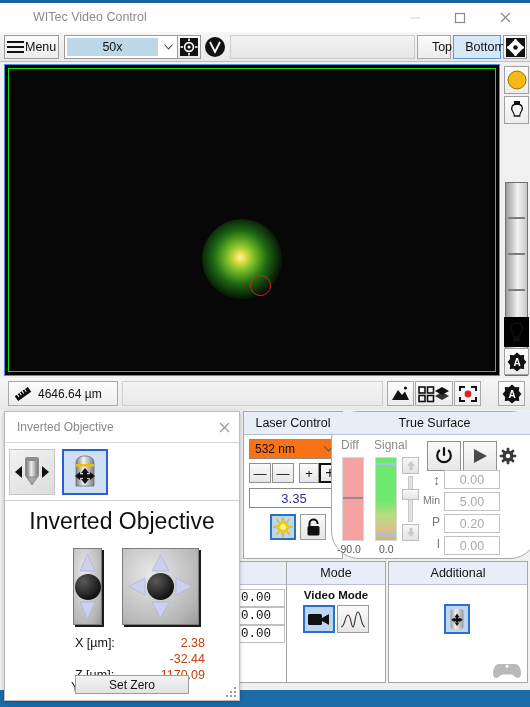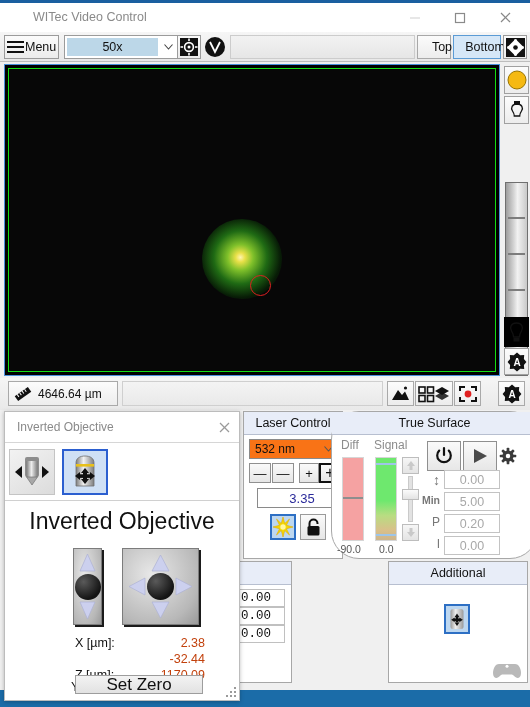--- a/index.html
+++ b/index.html
@@ -197,21 +197,21 @@
     background: linear-gradient(#fafafa,#e6e6e6);
     border: 1px solid #909090; box-sizing: border-box;
     display: flex; align-items: center; justify-content: center;
     font-size: 13px; color: #111;
   }
   .mini.big { border: 2px solid #111; font-size: 16px; }
   .lsr-value {
     position: absolute; left: 5px; top: 76px; width: 90px; height: 20px;
     background: #fff; border: 1px solid #8a8a8a; box-sizing: border-box;
     display: flex; align-items: center; justify-content: center;
-    font-size: 13px; color: #2a2a9a; margin-left: 8px;
+    font-size: 13px; color: #2a2a9a;
   }
   .sqbtn {
     position: absolute; width: 26px; height: 26px;
     background: linear-gradient(#fafafa,#e6e6e6);
     border: 1px solid #9a9a9a; box-sizing: border-box;
     display: flex; align-items: center; justify-content: center;
   }
   .sqbtn.sel { background: #bdd7f0; border: 2px solid #2d6fc4; }
 
   
@@ -333,25 +333,25 @@
     position: absolute; border-radius: 50%;
     background: radial-gradient(circle at 33% 30%, #5a5a5a, #141414 70%);
   }
   .axisrow {
     position: absolute; font-size: 12.5px; color: #111;
   }
   .axisval {
     position: absolute; font-size: 12.5px; color: #c2410c; text-align: right;
   }
   .setzero {
-    position: absolute; left: 70px; top: 263px; width: 128px; height: 19px;
+    position: absolute; left: 70px; top: 263px; width: 114px; height: 19px;
     background: linear-gradient(#f3f3f3,#e2e2e2);
     border: 1px solid #9d9d9d; box-sizing: border-box;
     display: flex; align-items: center; justify-content: center;
-    font-size: 17px; color: #111;
+    font-size: 12px; color: #111;
   }
   .grip {
     position: absolute; right: 1px; bottom: 1px; width: 12px; height: 12px;
   }
   .grip i {
     position: absolute; width: 2px; height: 2px; background: #9a9a9a;
   }
 </style>
 </head>
 <body>
@@ -623,37 +623,52 @@
             <rect x="8.5" y="0.8" width="3" height="18.4" rx="1" transform="rotate(-45 10 10)"></rect>
           </g>
           <circle cx="10" cy="10" r="6.2" fill="#3a3a3a"></circle>
           <circle cx="10" cy="10" r="2.5" fill="#fff"></circle>
         </svg>
       </div>
 
       <div class="ts-flab" style="left:80px;top:60px;width:28px;font-size:14px;">↕</div>
       <div class="ts-field" style="left:112px;top:58px;">0.00</div>
 
-      <div class="ts-flab" style="left:78px;top:82px;width:30px;font-size:10.5px;font-weight:bold;">Min</div>
+      <div class="ts-flab" style="left:78px;top:82px;width:30px;font-size:10.5px;">Min</div>
       <div class="ts-field" style="left:112px;top:80px;">5.00</div>
 
       <div class="ts-flab" style="left:78px;top:103px;width:30px;">P</div>
       <div class="ts-field" style="left:112px;top:102px;">0.20</div>
 
       <div class="ts-flab" style="left:78px;top:125px;width:30px;">I</div>
       <div class="ts-field" style="left:112px;top:124px;">0.00</div>
     </div>
 
     <div class="group" id="hidpanel">
       <div class="ghdr"></div>
       <div class="hid-val" style="top:27px;">0.00</div>
       <div class="hid-val" style="top:45px;">0.00</div>
       <div class="hid-val" style="top:63px;">0.00</div>
     </div>
 
+    <div class="group" id="modepanel">
+      <div class="ghdr">Mode</div>
+      <div class="mode-lbl">Video Mode</div>
+      <div class="sqbtn sel" style="left:16px;top:43px;width:32px;height:28px;">
+        <svg width="24" height="16" viewBox="0 0 24 16">
+          <rect x="1" y="3" width="14" height="11" rx="1.5" fill="#111"></rect>
+          <polygon points="15,7 22,3 22,14 15,10" fill="#111"></polygon>
+        </svg>
+      </div>
+      <div class="sqbtn" style="left:50px;top:43px;width:32px;height:28px;">
+        <svg width="26" height="18" viewBox="0 0 26 18">
+          <path d="M1 17 C5 17 5 5 8 5 C11 5 11 17 13 17 C15 17 15 2 18 2 C21 2 21 17 25 17" fill="none" stroke="#333" stroke-width="1.1"></path>
+        </svg>
+      </div>
+    </div>
 
     <div class="group" id="addpanel">
       <div class="ghdr">Additional</div>
       <div class="sqbtn sel" style="left:55px;top:42px;width:26px;height:30px;">
         <svg width="18" height="24" viewBox="0 0 18 24">
           <rect x="2.5" y="2" width="13" height="20" rx="2.5" fill="url(#g1)"></rect>
           <defs>
             <linearGradient id="g1" x1="0" x2="1">
               <stop offset="0" stop-color="#9a9a9a"></stop>
                 <stop offset="0.4" stop-color="#efefef"></stop>

